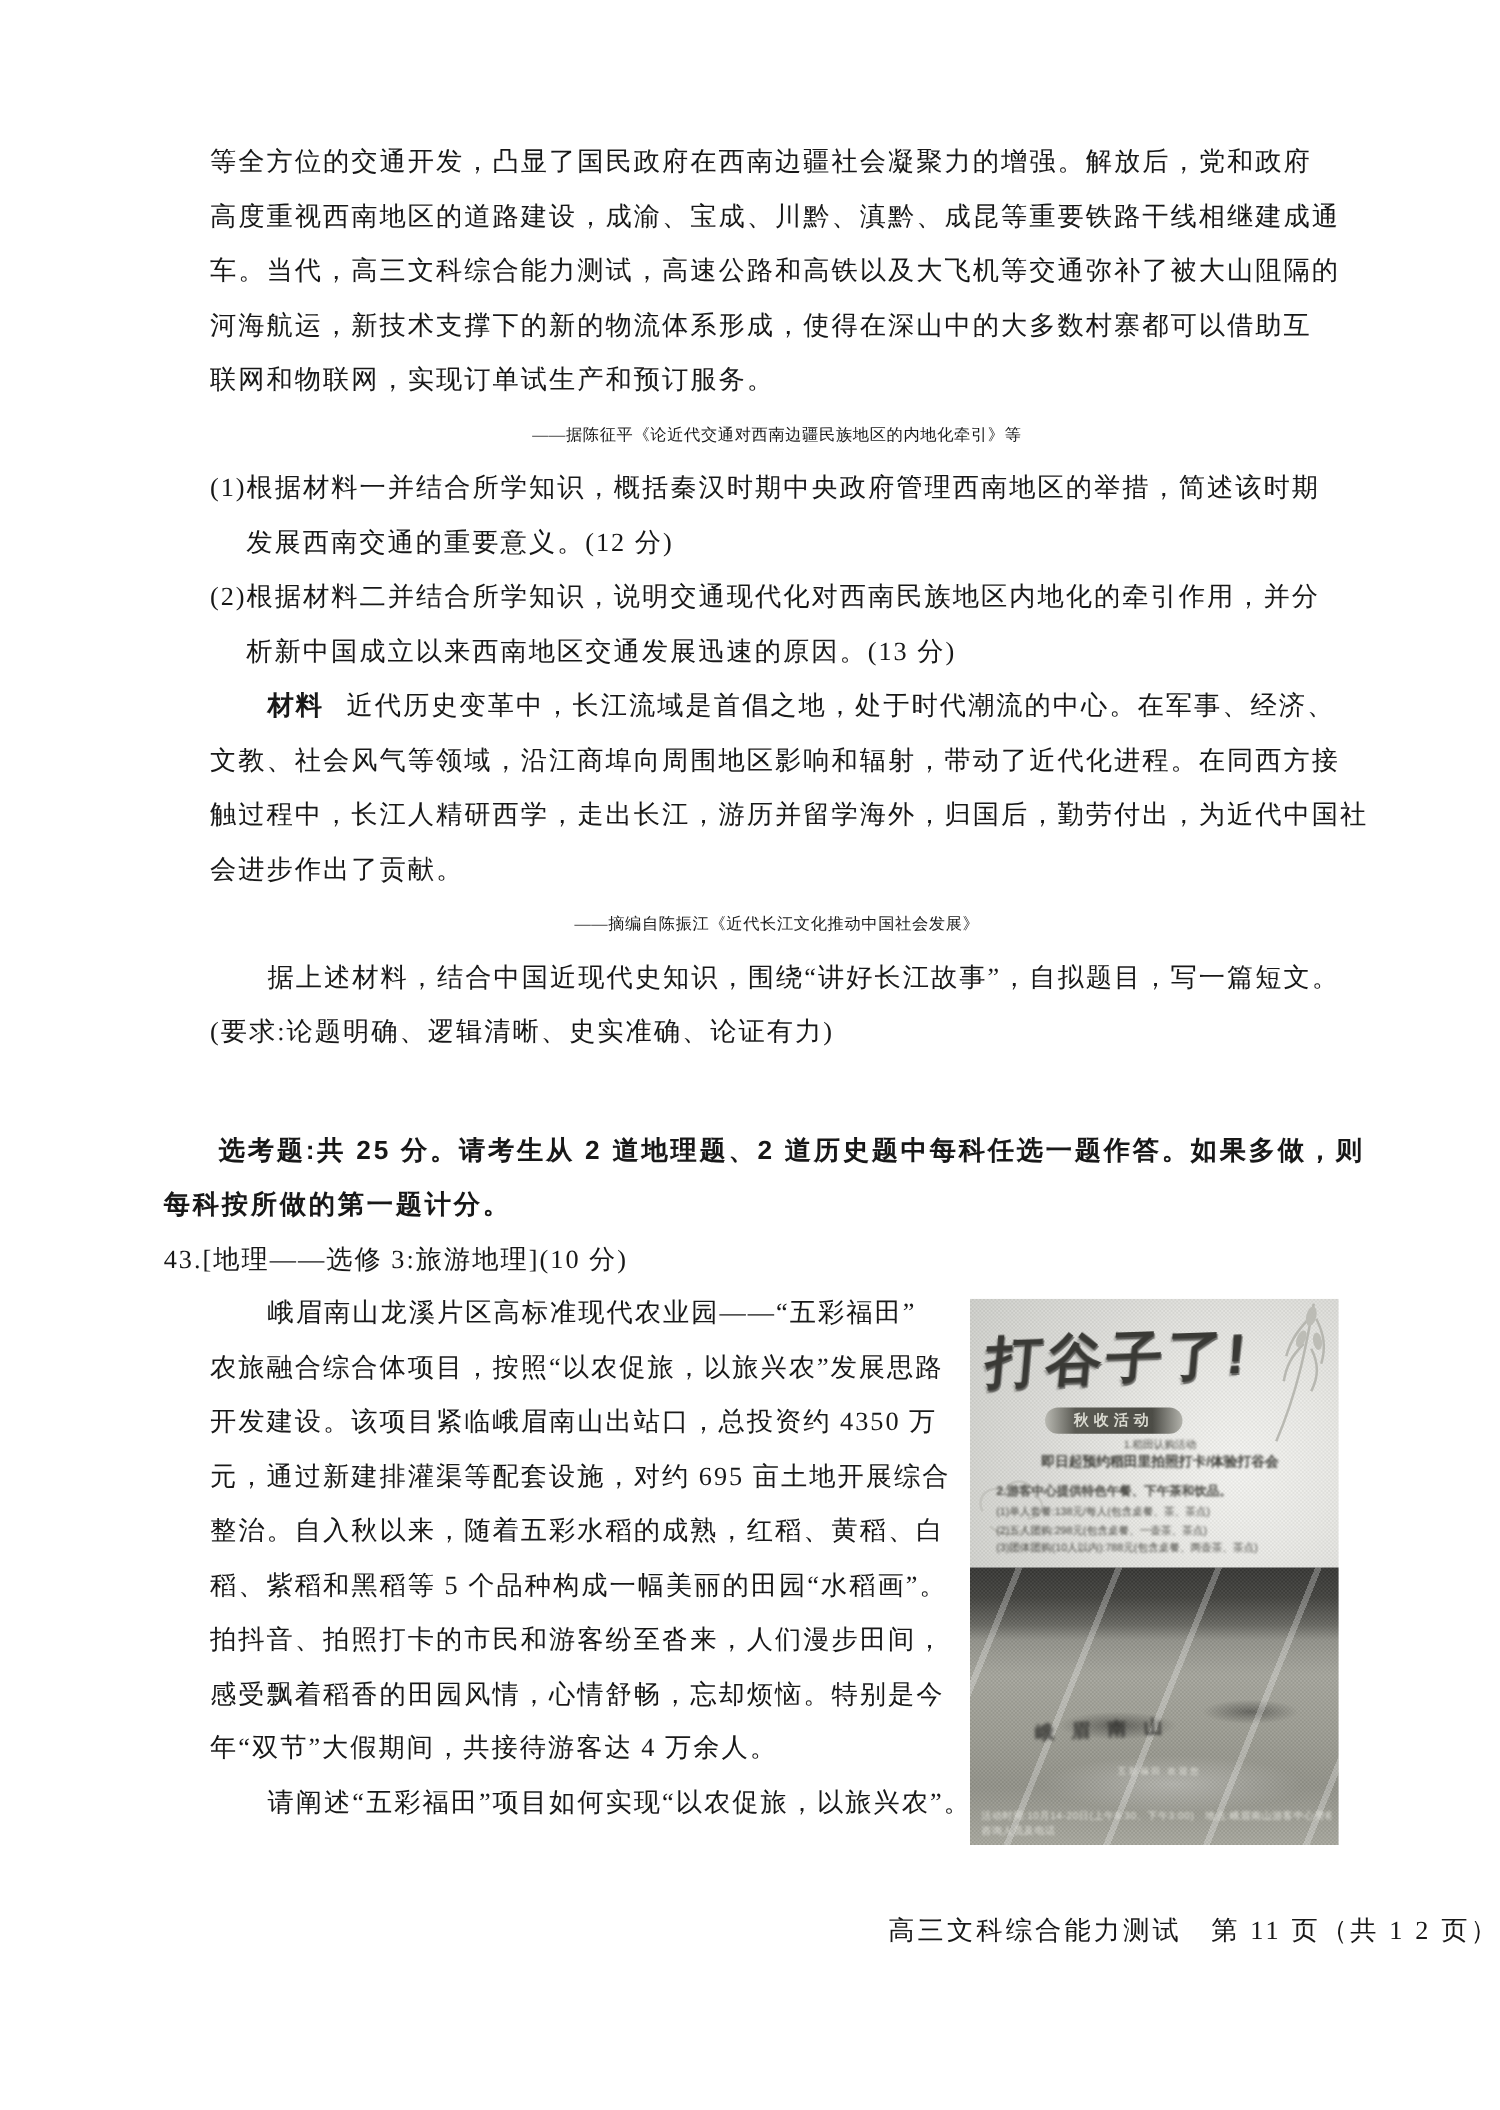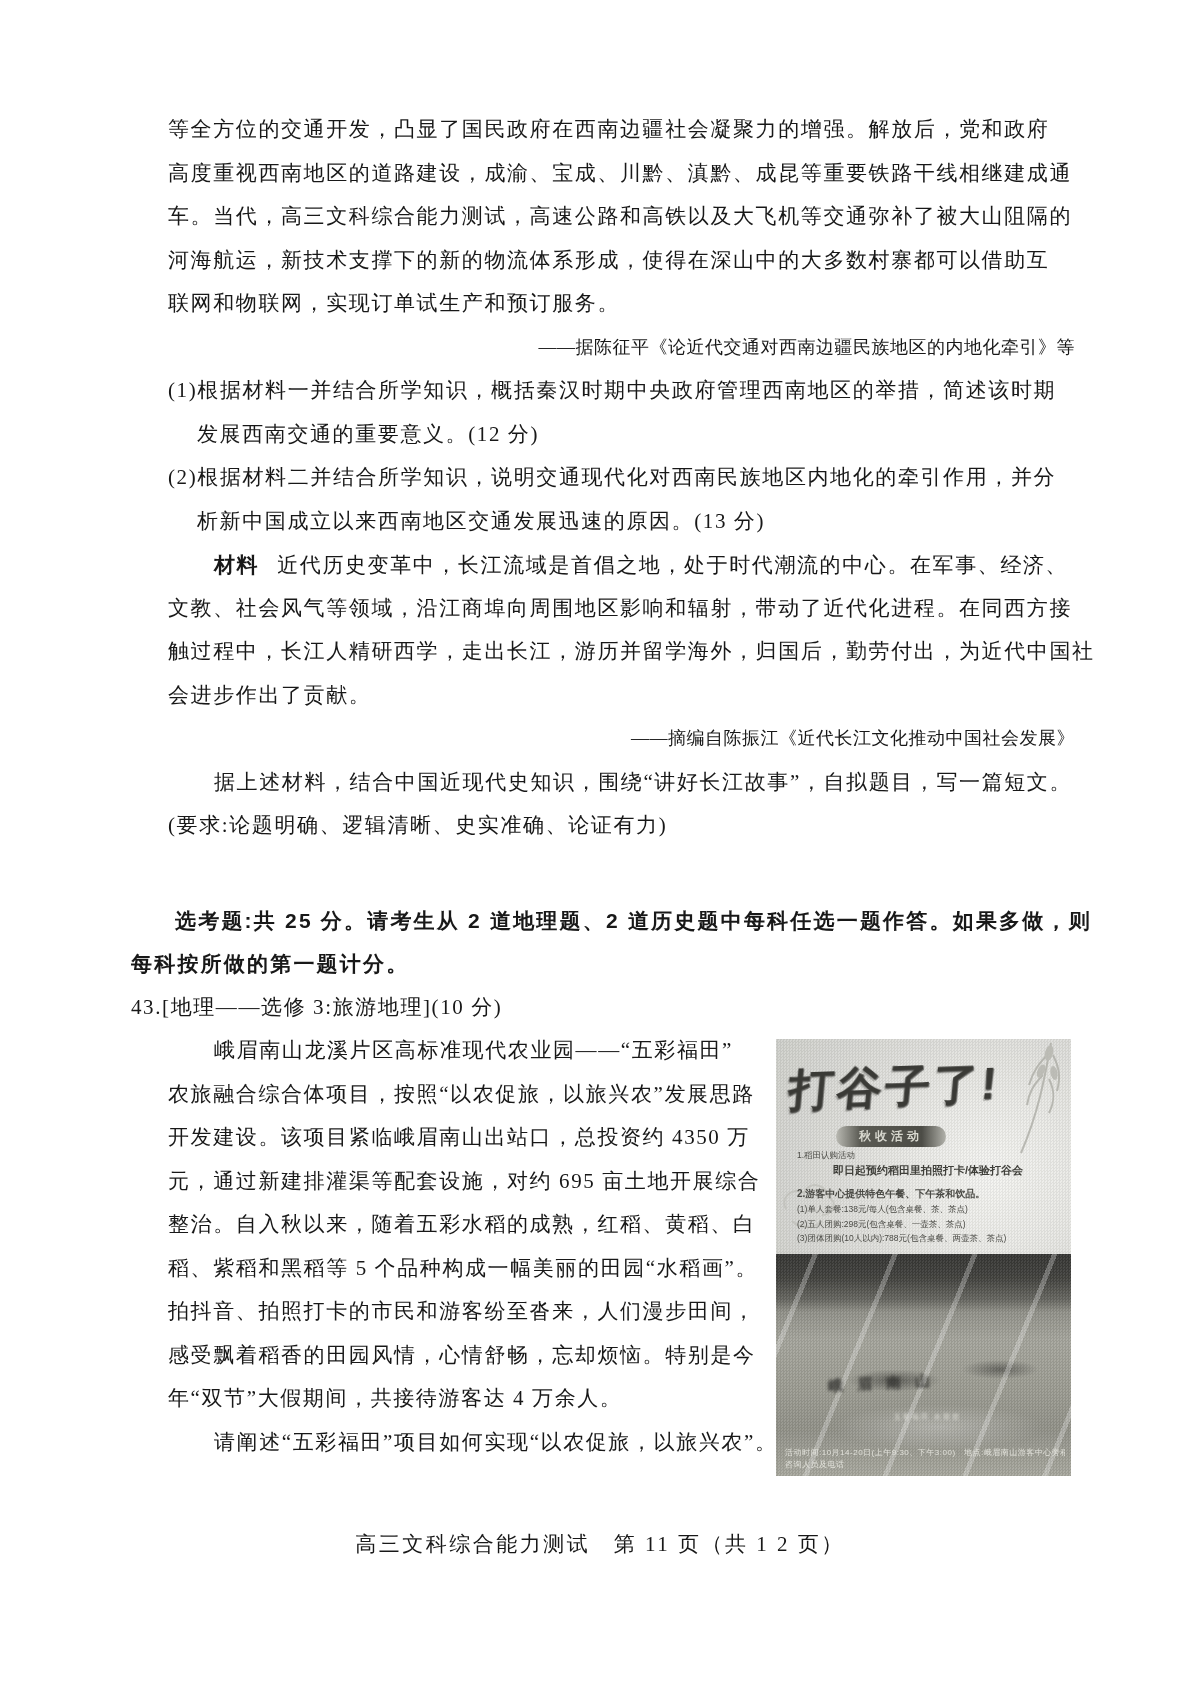--- a/index.html
+++ b/index.html
@@ -10,33 +10,33 @@
   }
   .content { position:absolute; left:168px; top:108px; width:907px; }
   .ln {
     height:43.5px; line-height:43.5px; font-size:21px;
     letter-spacing:1.6px; white-space:nowrap;
   }
   .num-out { margin-left:-37px; }           
   .ind-cont { padding-left:29px; }          
   .ind-2ch { padding-left:46px; }           
   .attr {
-    height:43.5px; line-height:43.5px; font-size:18px;
-    letter-spacing:0.5px; text-align:right; white-space:nowrap;
+    height:43.5px; line-height:43.5px; font-size:13px;
+    letter-spacing:0.5px; text-align:center; white-space:nowrap;
   }
   .mat-label { font-family:"Liberation Sans","DejaVu Sans",sans-serif; font-weight:bold; padding-right:18px; }
   .bold-block {
     font-family:"Liberation Sans","DejaVu Sans",sans-serif; font-weight:bold;
     margin-left:-37px; margin-top:51px;
   }
   .bold-block .ln { letter-spacing:2.2px; }
   .bb-ind { padding-left:44px; }
   .q43-col { width:577px; }
   .footer {
-    position:absolute; left:0; top:1530px; width:1200px; text-align:center;
+    position:absolute; left:0; top:1530px; width:1200px; text-align:right;
     font-size:21px; letter-spacing:2.5px; white-space:nowrap;
   }
   
   .poster {
     position:absolute; left:776px; top:1039px; width:295px; height:437px;
     overflow:hidden; font-family:"Liberation Sans","DejaVu Sans",sans-serif;
   }
   .poster-top {
     position:absolute; left:0; top:0; width:295px; height:215px;
     background:
@@ -54,21 +54,21 @@
   .wheat-icon { position:absolute; right:2px; top:2px; opacity:.8; }
   .sketch-icon { position:absolute; left:2px; top:130px; opacity:.55; }
   .poster-badge {
     position:absolute; left:60px; top:87px; width:110px; height:21px;
     border-radius:11px; text-align:center; line-height:21px;
     background:linear-gradient(90deg,#b9b9b2 0%,#5a5a53 22%,#4c4c46 78%,#b2b2ab 100%);
     color:#d8d8cf; font-size:12px; font-weight:bold; letter-spacing:4px;
     filter:blur(0.6px);
   }
   .poster-info { position:absolute; left:21px; top:110px; width:262px; color:#4a4a45; filter:blur(0.7px); }
-  .pi-0 { font-size:8.5px; line-height:13px; }
+  .pi-0 { font-size:8.5px; line-height:13px;text-align:center; }
   .pi-1 { font-size:11px; line-height:17px; font-weight:bold; color:#3f3f3a;padding-left:36px; }
   .pi-2 { font-size:10px; line-height:16px; margin-top:7px; font-weight:bold; }
   .pi-3,.pi-4,.pi-5 { font-size:8.5px; line-height:14.5px; }
   .poster-photo {
     position:absolute; left:0; top:215px; width:295px; height:222px;
     background:
       repeating-conic-gradient(rgba(90,90,88,0.10) 0% 25%, rgba(255,255,255,0.10) 0% 50%),
       repeating-linear-gradient(112deg, rgba(255,255,255,0) 0 34px, rgba(255,255,255,.28) 34px 39px, rgba(255,255,255,0) 39px 74px),
       radial-gradient(ellipse 68px 16px at 40% 57%, rgba(35,35,33,.55), rgba(35,35,33,0) 70%),
       radial-gradient(ellipse 55px 14px at 76% 52%, rgba(35,35,33,.50), rgba(35,35,33,0) 70%),

